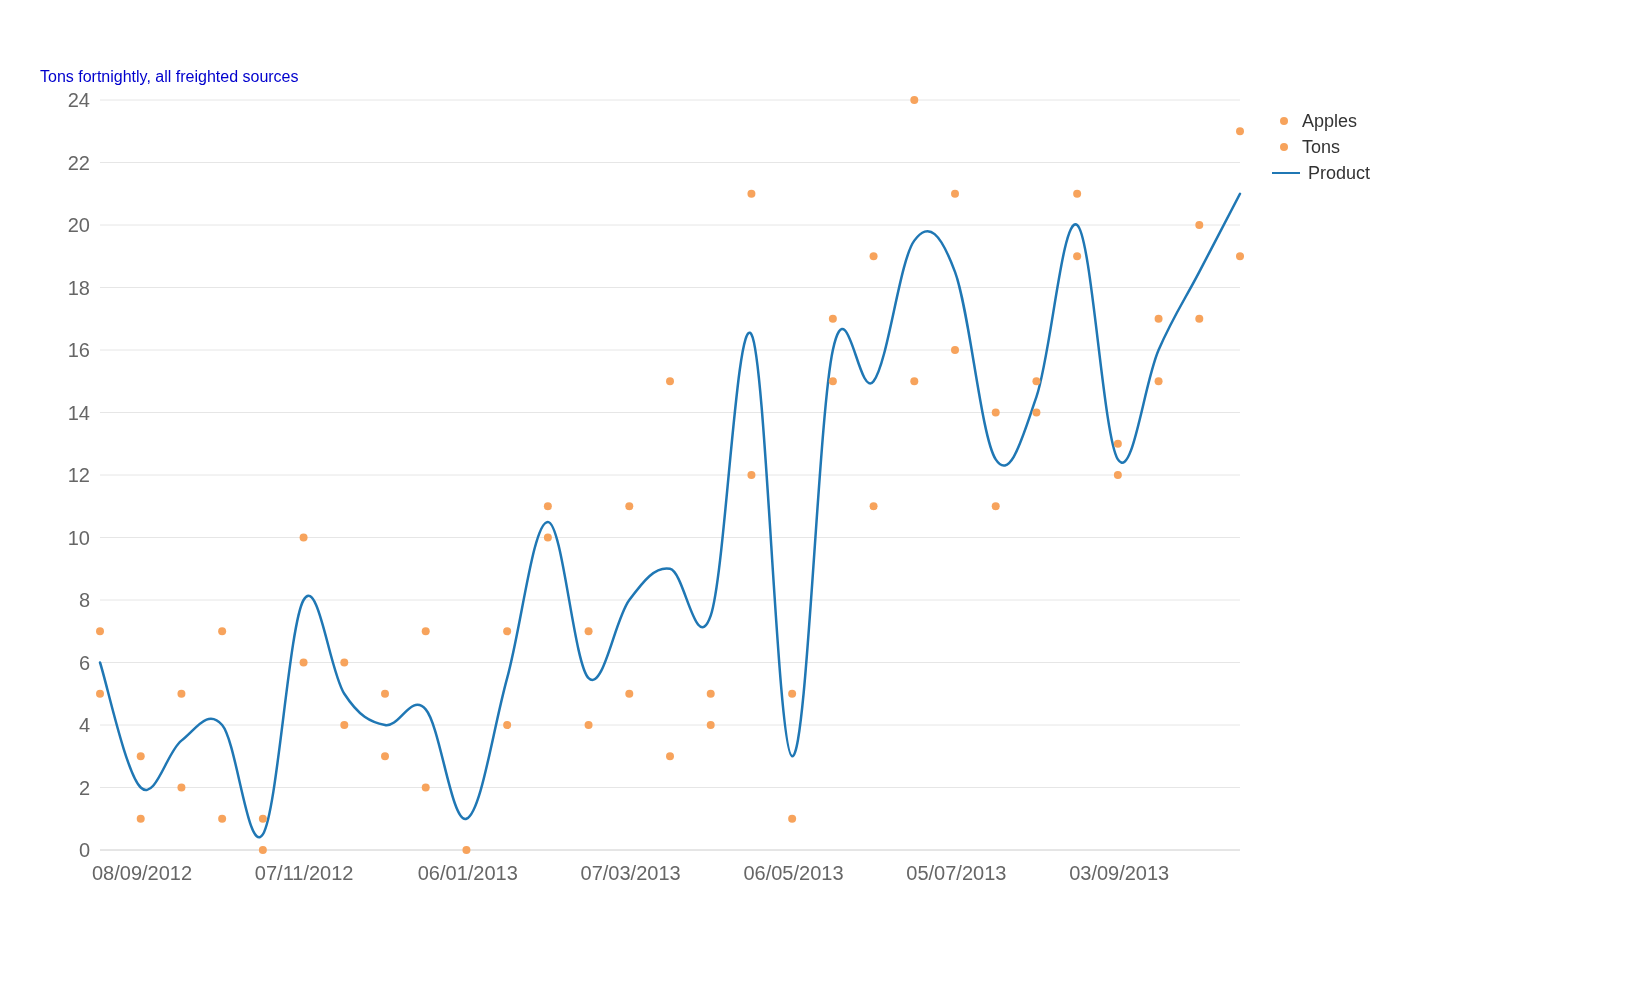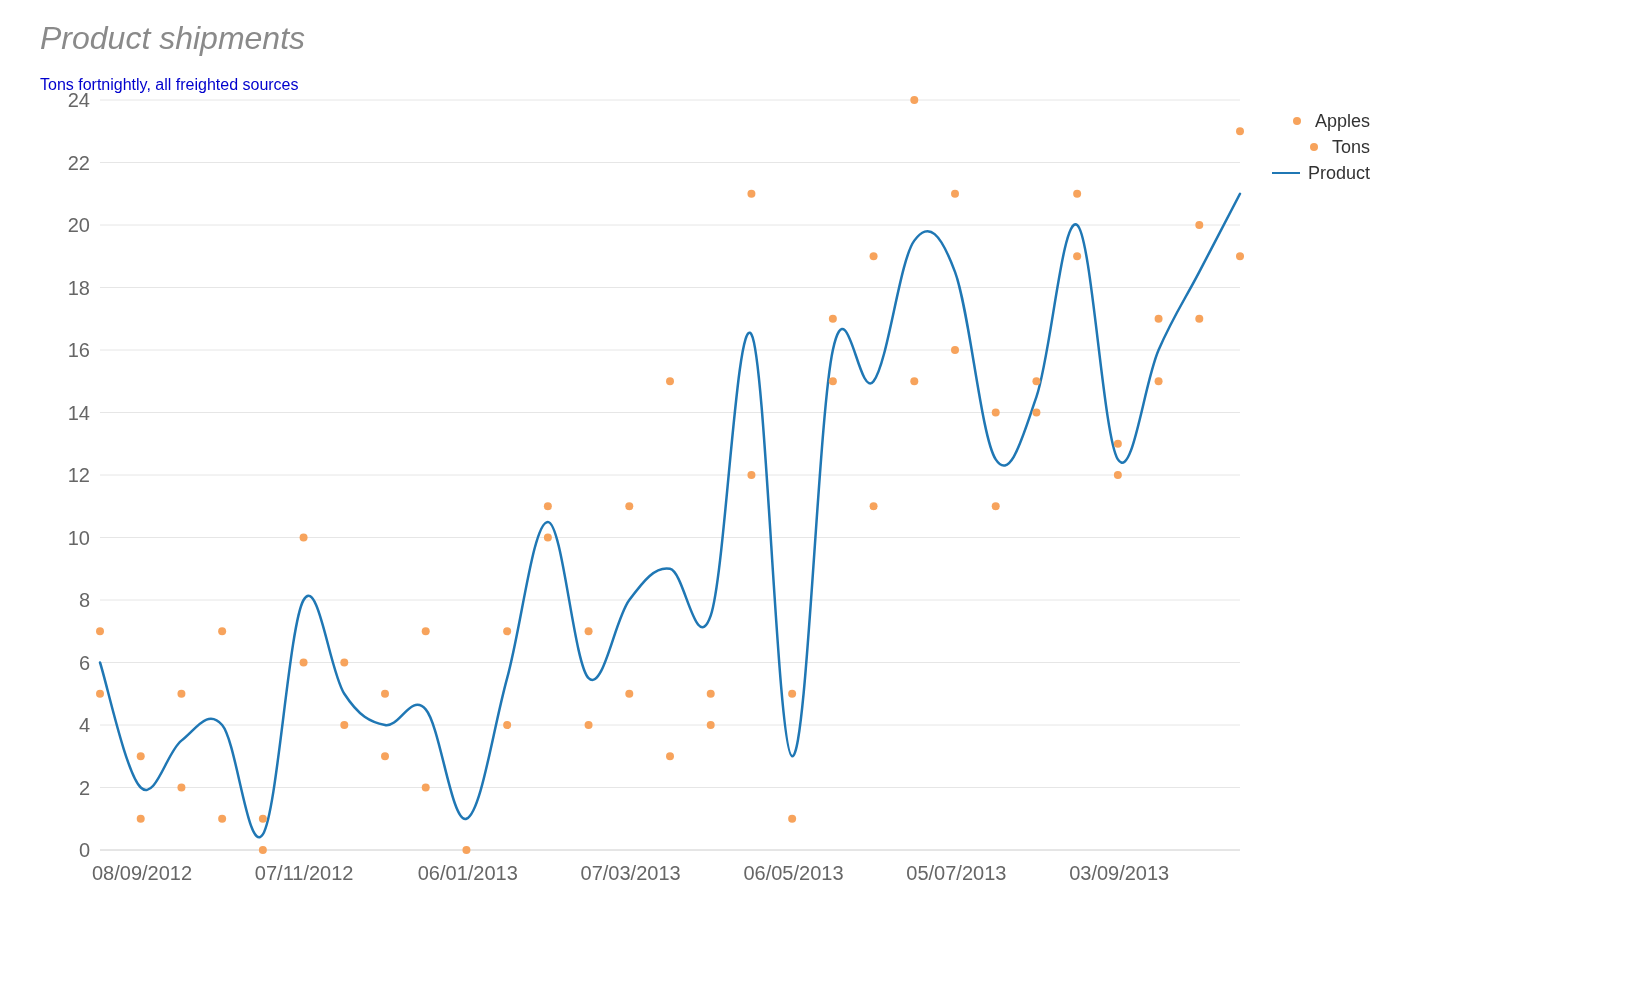--- a/index.html
+++ b/index.html
@@ -23,21 +23,20 @@
     font-size: 32px;
     font-style: italic;
     color: #8a8a8a;
   }
   .subtitle {
     position: absolute;
     left: 40px;
     top: 68px;
     font-size: 16px;
     color: #0000cd;
-    margin-top: 8px;
   }
   .plot {
     position: absolute;
     left: 40px;
     top: 90px;
     
   }
   .plot svg {
     display: block;
   }
@@ -70,42 +69,40 @@
     position: absolute;
     top: 108px;
     font-size: 18px;
     color: #333333;
   }
   .legend-item {
     display: flex;
     align-items: center;
     height: 26px;
     white-space: nowrap;
-    justify-content: flex-end;
   }
   .legend-swatch-dot {
     display: inline-block;
     width: 8px;
     height: 8px;
     border-radius: 50%;
     margin: 0 14px 0 10px;
   }
   .legend-swatch-line {
     display: inline-block;
     width: 28px;
     height: 0;
     border-top: 2.5px solid;
     margin: 0 8px 0 2px;
   }
 </style>
 </head>
 <body>
 
 <div class="chart-wrap">
-  <div class="title">Product shipments</div>
   <div class="subtitle">Tons fortnightly, all freighted sources</div>
 
   <div class="plot" id="plot" style="width: 1210px; height: 810px;">
       <svg width="1210" height="810">
         <line x1="60" x2="1200" y1="760" y2="760" class="axis-baseline"></line>
         <text x="50" y="767" class="ytick-label">0</text>
         <line x1="60" x2="1200" y1="697.5" y2="697.5" class="gridline"></line>
         <text x="50" y="704.5" class="ytick-label">2</text>
         <line x1="60" x2="1200" y1="635" y2="635" class="gridline"></line>
         <text x="50" y="642" class="ytick-label">4</text>

